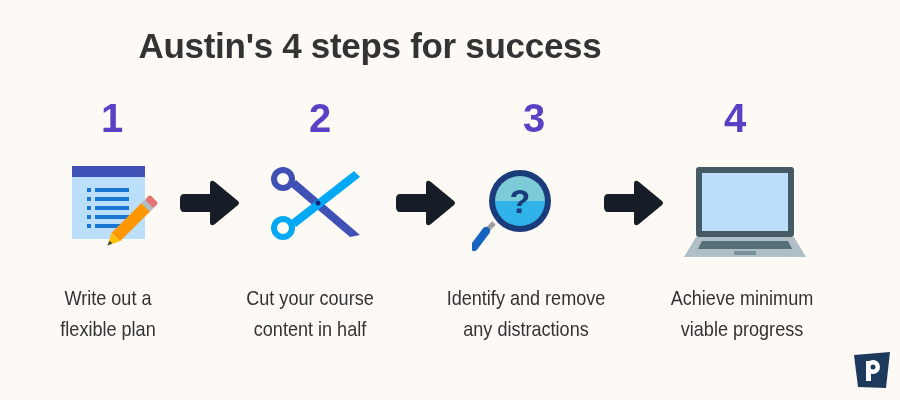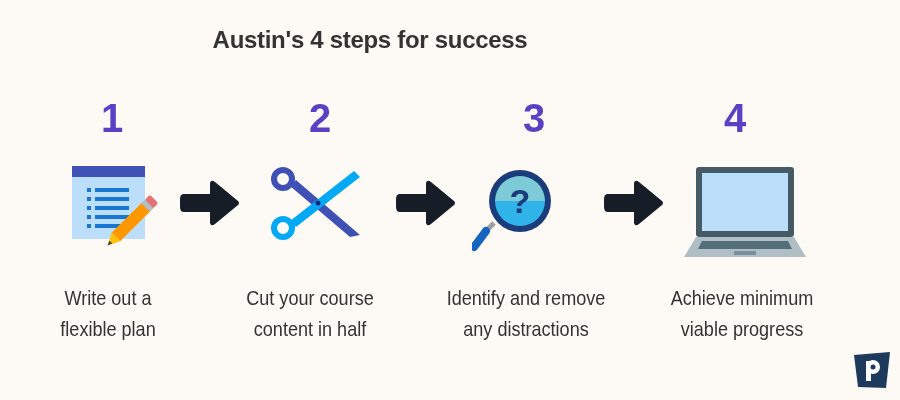--- a/index.html
+++ b/index.html
@@ -4,21 +4,21 @@
 <style>
   html, body { margin: 0; padding: 0; }
   body {
     width: 900px; height: 400px; overflow: hidden;
     background: #fdfaf5;
     font-family: "Liberation Sans", "DejaVu Sans", sans-serif;
     position: relative;
   }
   .title {
     position: absolute; left: 0; top: 26px; width: 740px;
-    text-align: center; font-size: 24px; font-weight: bold; color: #333333;
+    text-align: center; font-size: 35px; font-weight: bold; color: #333333;
     letter-spacing: -0.3px;
   }
   .step-num {
     position: absolute; top: 96px; width: 60px; text-align: center;
     font-size: 40px; font-weight: bold; color: #5b3fc4;
   }
   .icon { position: absolute; }
   .arrow { position: absolute; top: 179px; }
   .label {
     position: absolute; top: 282px; width: 200px; text-align: center;

